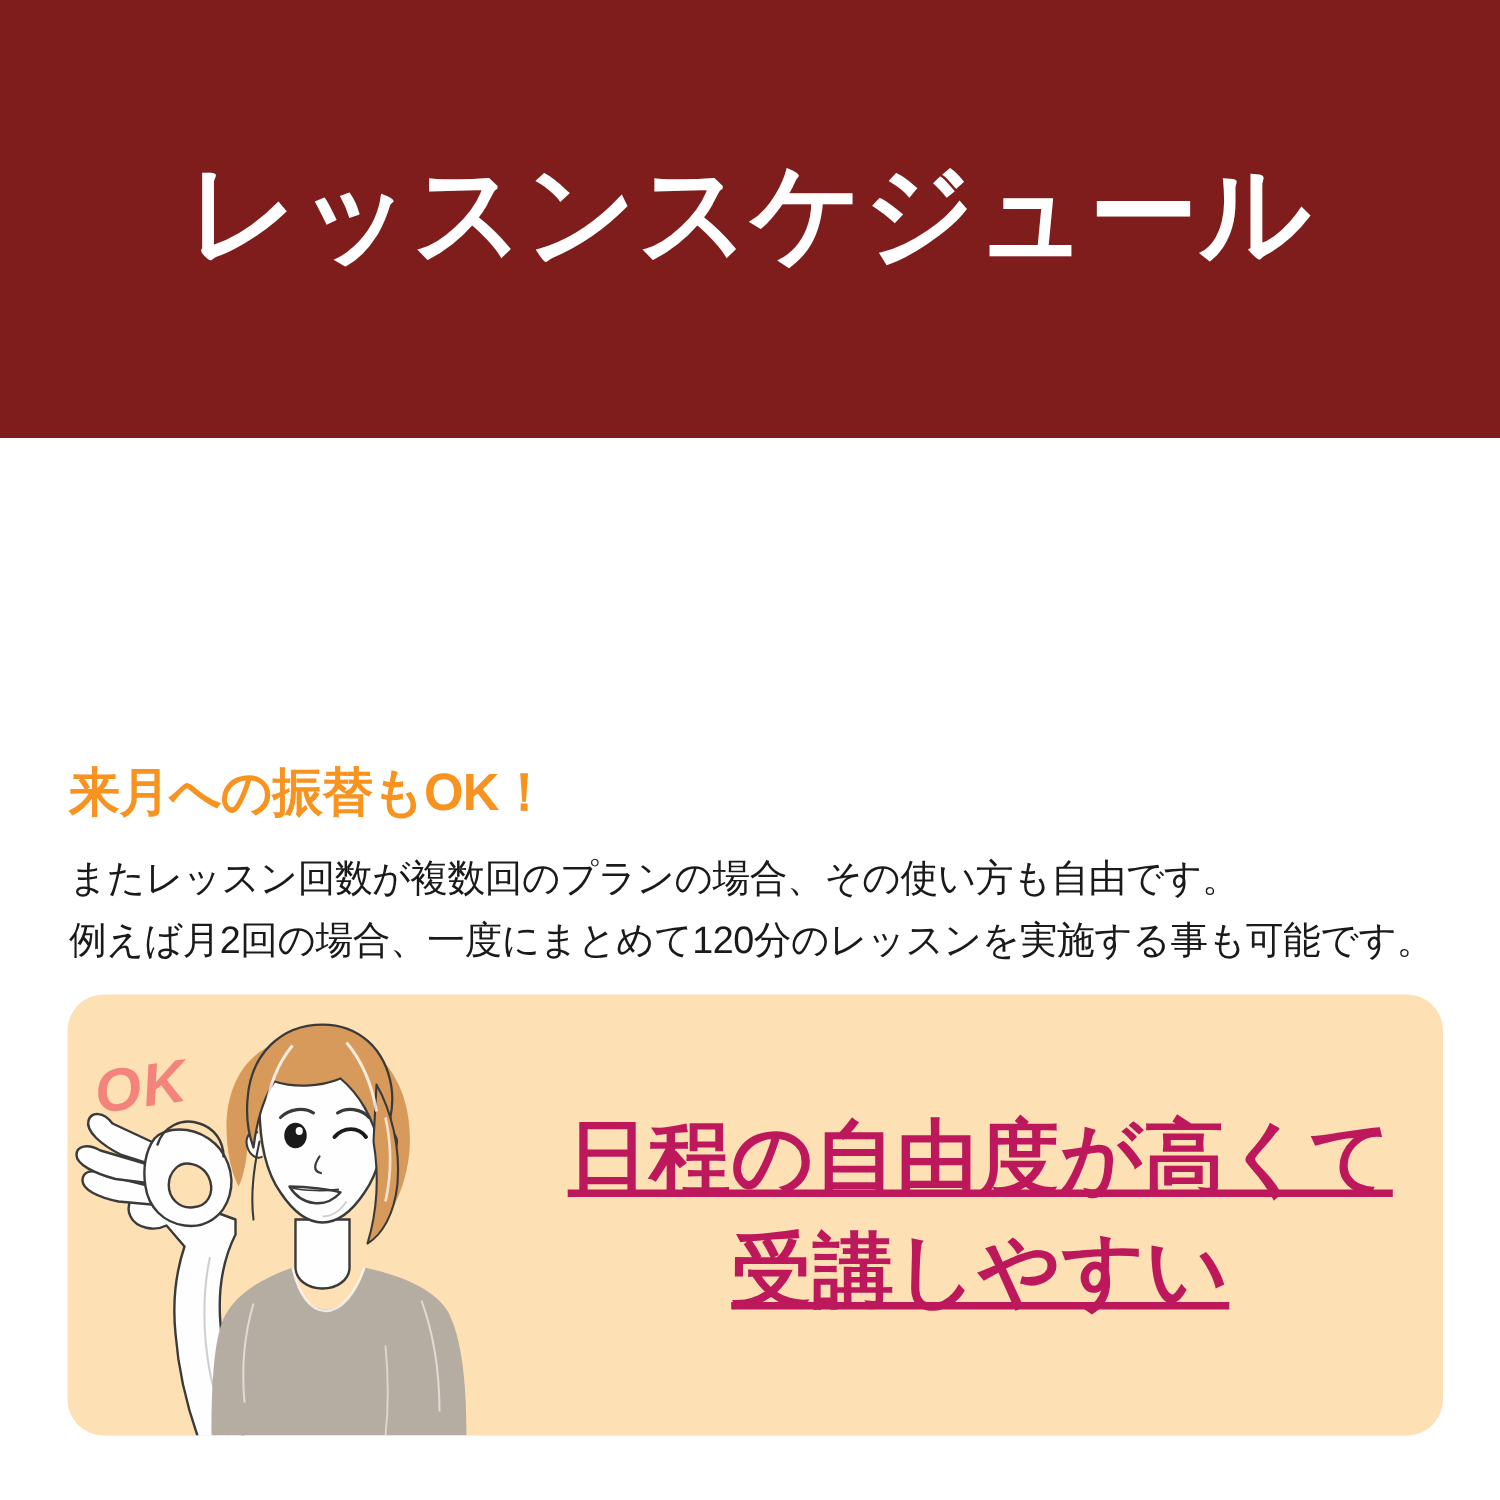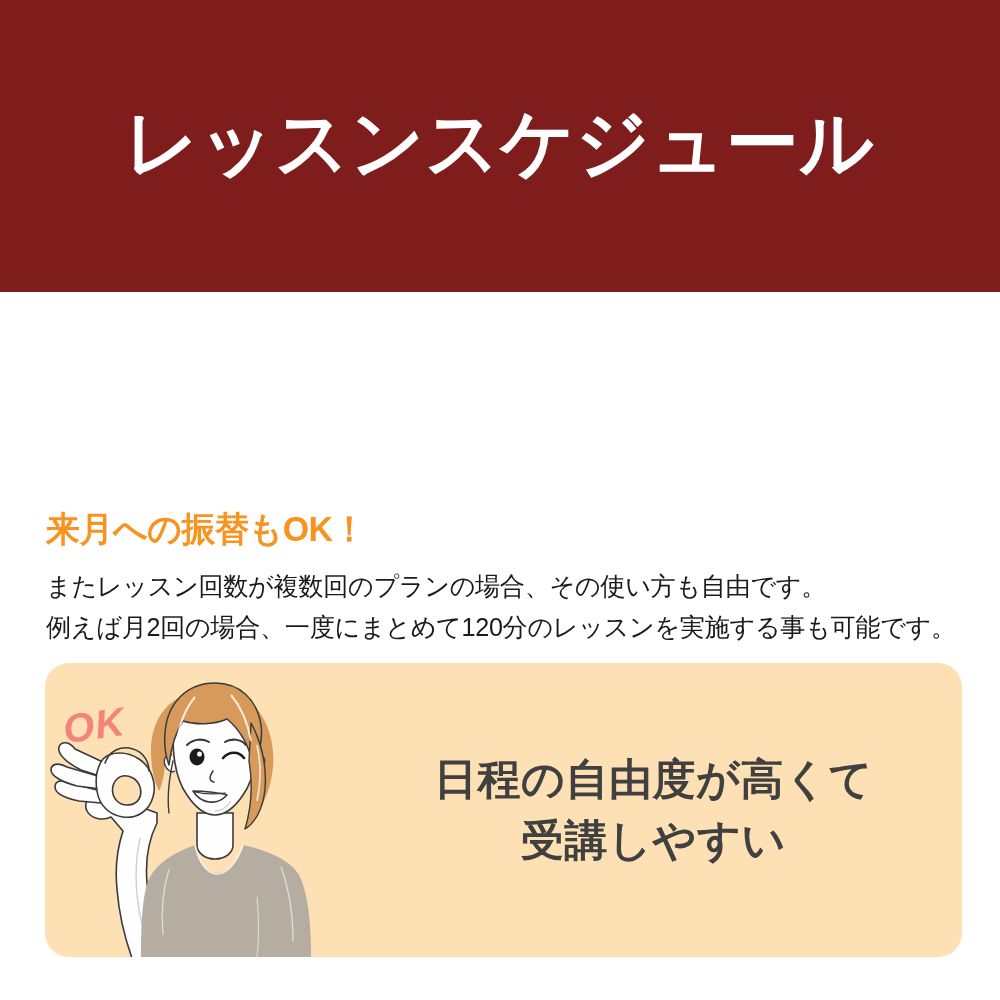--- a/index.html
+++ b/index.html
@@ -98,26 +98,27 @@
     top: 0;
     width: 617px;
     height: 294px;
     display: flex;
     flex-direction: column;
     align-items: center;
     justify-content: center;
     gap: 6px;
   }
   .card-caption .cap-line {
-    color: #404040;
-    font-size: 43px;
+    color: #be185d;
+    font-size: 54px;
     font-weight: bold;
     line-height: 1.28;
     letter-spacing: 0.5px;
     white-space: nowrap;
+    text-decoration: underline;
   }
 
   .illustration {
     position: absolute;
     left: 0;
     top: 0;
     width: 330px;
     height: 294px;
   }
   .ok-badge {

